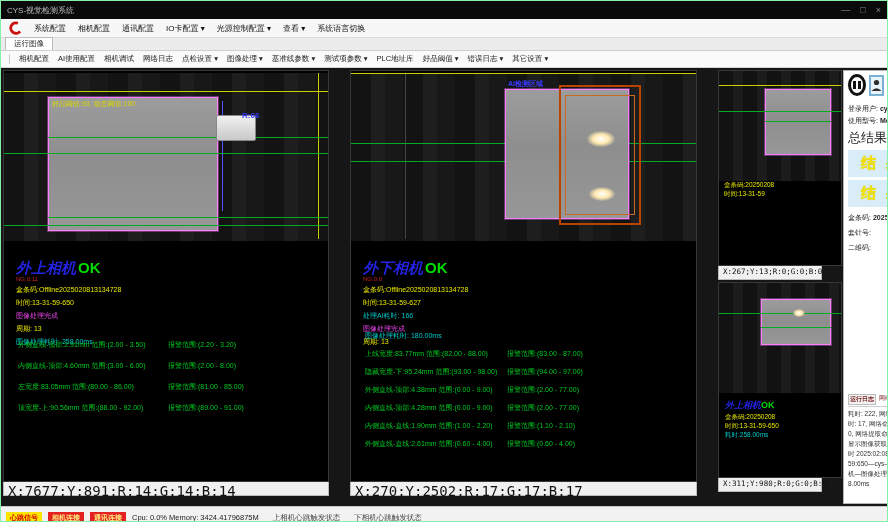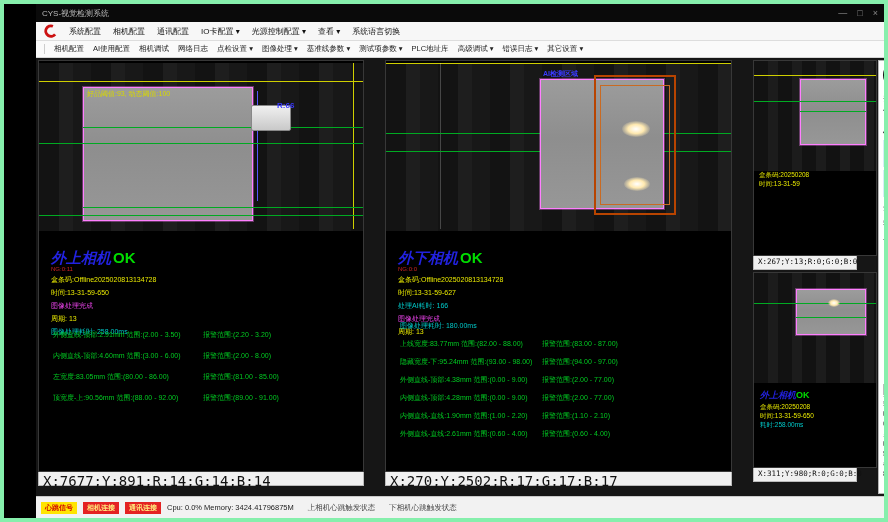--- a/index.html
+++ b/index.html
@@ -1,17 +1,17 @@
 <!DOCTYPE html>
 <html><head>
 <meta charset="utf-8">
 <style>
   * { margin:0; padding:0; box-sizing:border-box; }
   body { font-family:"Liberation Sans", sans-serif; background:#555; }
-  .app { width:888px; height:522px; background:#000; position:relative; overflow:hidden; border:4px solid #86efac;padding-left:32px; }
+  .app { width:888px; height:522px; background:#000; position:relative; overflow:hidden; border:1px solid #86efac; }
 
   
   .titlebar { height:18px; background:#0a0a0a; color:#bbb; font-size:8px; display:flex; align-items:center; padding:0 6px; }
   .titlebar .win-controls { margin-left:auto; display:flex; gap:10px; color:#888; font-size:9px; }
   .menubar { height:19px; background:#f7f7f7; display:flex; align-items:center; gap:12px; padding:0 6px; border-bottom:1px solid #ddd; }
   .menubar .logo { width:15px; height:15px; }
   .menu-item { font-size:8px; color:#111; cursor:default; }
   .tabbar { height:13px; background:#ececec; display:flex; align-items:flex-end; padding-left:4px; border-bottom:1px solid #cfcfcf; }
   .tab { background:#fff; border:1px solid #bbb; border-bottom:none; font-size:7.5px; padding:1px 8px 1px 8px; color:#222; }
   .toolbar { height:17px; background:#fafafa; display:flex; align-items:center; gap:9px; padding:0 8px; border-bottom:1px solid #d5d5d5; }
@@ -110,33 +110,36 @@
     </svg>
     <span class="menu-item">系统配置</span>
     <span class="menu-item">相机配置</span>
     <span class="menu-item">通讯配置</span>
     <span class="menu-item">IO卡配置 ▾</span>
     <span class="menu-item">光源控制配置 ▾</span>
     <span class="menu-item">查看 ▾</span>
     <span class="menu-item">系统语言切换</span>
   </div>
 
+  <div class="tabbar">
+    <span class="tab">运行图像</span>
+  </div>
 
   <div class="toolbar">
     <span class="sep"></span>
     <span class="tool-item">相机配置</span>
     <span class="tool-item">AI使用配置</span>
     <span class="tool-item">相机调试</span>
     <span class="tool-item">网络日志</span>
     <span class="tool-item">点检设置 ▾</span>
     <span class="tool-item">图像处理 ▾</span>
     <span class="tool-item">基准线参数 ▾</span>
     <span class="tool-item">测试项参数 ▾</span>
     <span class="tool-item">PLC地址库</span>
-    <span class="tool-item">高级调试 ▾</span>
+    <span class="tool-item">好品阈值 ▾</span>
     <span class="tool-item">错误日志 ▾</span>
     <span class="tool-item">其它设置 ▾</span>
   </div>
 
   <div class="main">
 
     <div class="view" style="width:326px;">
       <div class="canvas" style="width:326px;height:412px;">
         <div class="photo"></div>
         <div class="hline yellow" style="left:0;top:20px;width:326px;"></div>

